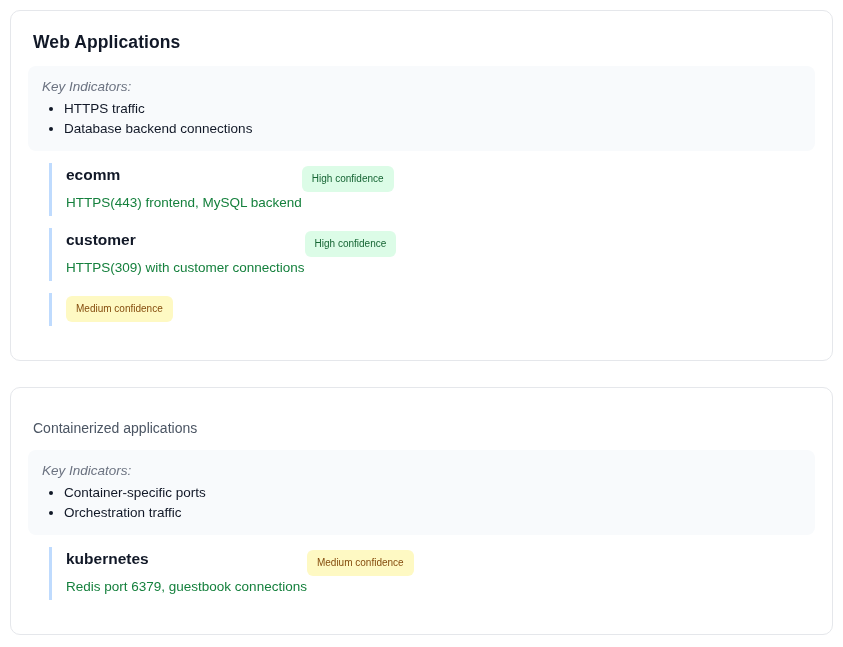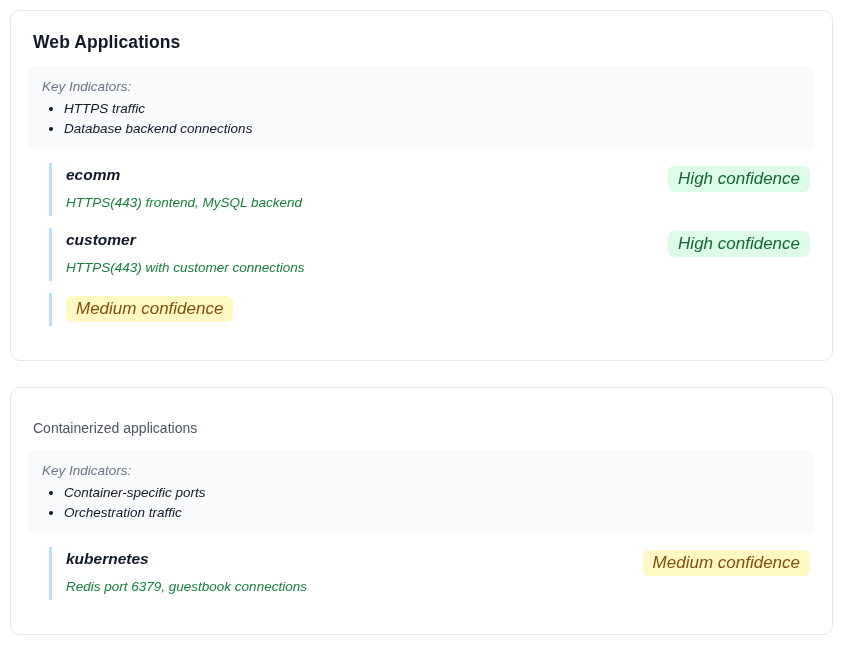--- a/index.html
+++ b/index.html
@@ -48,50 +48,48 @@
   }
   .indicators-list {
     list-style: disc;
     margin: 3px 0 0 0;
     padding-left: 22px;
   }
   .indicator-item {
     font-size: 13.5px;
     line-height: 20px;
     color: #111827;
-    font-style: italic;
   }
   .items {
     margin-top: 11px;
     margin-left: 16px;
   }
   .item {
     border-left: 3px solid var(--item-border, #bfdbfe);
     padding: 2px 0 4px 14px;
     margin-top: 12px;
     display: flex;
-    justify-content: space-between;
+    justify-content: flex-start;
     align-items: flex-start;
-    font-style: italic;
   }
   .item-name {
     font-size: 15.5px;
     font-weight: 700;
     line-height: 20px;
     color: #111827;
   }
   .item-desc {
     font-size: 13.5px;
     line-height: 18px;
     color: #15803d;
     margin-top: 9px;
   }
   .badge {
     display: inline-block;
-    font-size: 17px;
+    font-size: 10px;
     line-height: 16px;
     padding: 5px 10px;
     border-radius: 6px;
     white-space: nowrap;
     margin-top: 1px;
   }
   .badge-high {
     background: var(--badge-high-bg, #dcfce7);
     color: var(--badge-high-text, #166534);
   }
@@ -119,21 +117,21 @@
     <div class="item-main">
       <div class="item-name">ecomm</div>
       <div class="item-desc">HTTPS(443) frontend, MySQL backend</div>
     </div>
     <span class="badge badge-high">High confidence</span>
   </div>
 
   <div class="item">
     <div class="item-main">
       <div class="item-name">customer</div>
-      <div class="item-desc">HTTPS(443) with customer connections</div>
+      <div class="item-desc">HTTPS(309) with customer connections</div>
     </div>
     <span class="badge badge-high">High confidence</span>
   </div>
 
   <div class="item">
     <span class="badge badge-medium">Medium confidence</span>
   </div>
 </div>
   </section>
 

